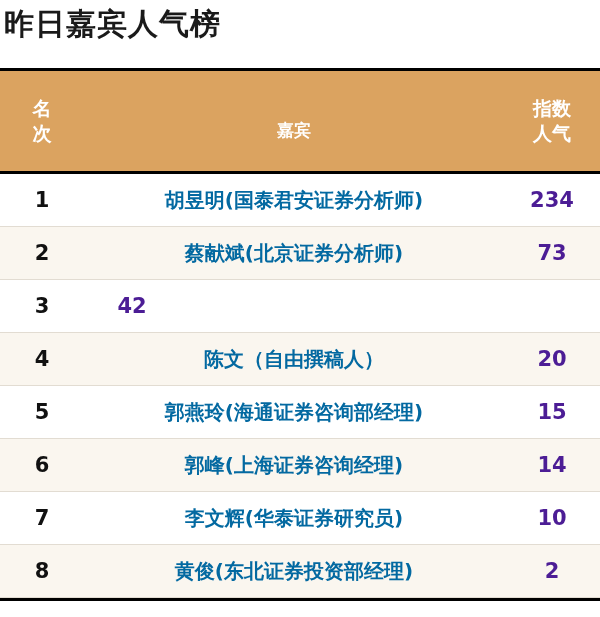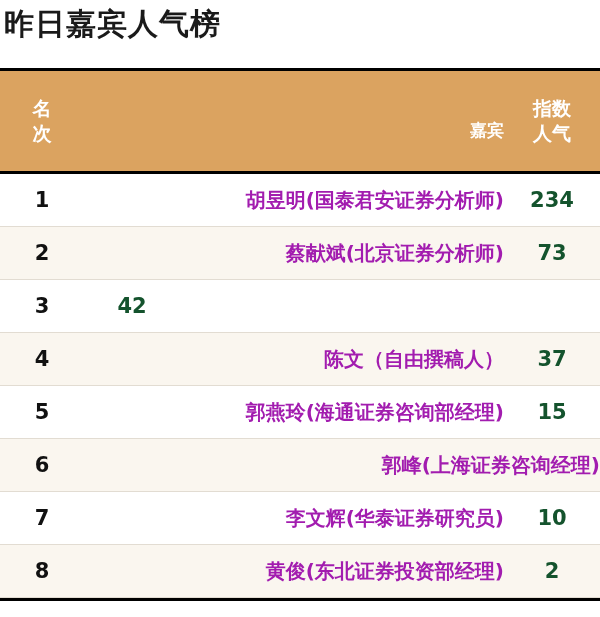--- a/index.html
+++ b/index.html
@@ -42,21 +42,21 @@
     color: #ffffff;
     font-weight: bold;
   }
   .col-rank {
     width: 84px;
     flex: 0 0 84px;
     text-align: center;
   }
   .col-guest {
     flex: 1 1 auto;
-    text-align: right;
+    text-align: center;
   }
   .col-score {
     width: 96px;
     flex: 0 0 96px;
     text-align: center;
   }
   .header-row .col-rank,
   .header-row .col-score {
     font-size: 19px;
     line-height: 25px;
@@ -86,27 +86,27 @@
     background: #ffffff;
   }
   .row .col-rank {
     font-size: 21px;
     font-weight: bold;
     color: #111111;
   }
   .row .col-guest {
     font-size: 20px;
     font-weight: bold;
-    color: #a21caf;
+    color: #0369a1;
     letter-spacing: 0px;
   }
   .row .col-score {
     font-size: 21px;
     font-weight: bold;
-    color: #14532d;
+    color: #4c1d95;
   }
   .rule-bottom {
     height: 3px;
     background: #000000;
   }
 </style>
 </head>
 <body>
 
 <div class="page">
@@ -142,32 +142,33 @@
   </div>
 
   <div class="row plain">
     <div class="col-rank">3</div>
     <div class="col-score">42</div>
   </div>
 
   <div class="row alt">
     <div class="col-rank">4</div>
     <div class="col-guest">陈文（自由撰稿人）</div>
-    <div class="col-score">37</div>
+    <div class="col-score">20</div>
   </div>
 
   <div class="row plain">
     <div class="col-rank">5</div>
     <div class="col-guest">郭燕玲(海通证券咨询部经理)</div>
     <div class="col-score">15</div>
   </div>
 
   <div class="row alt">
     <div class="col-rank">6</div>
     <div class="col-guest">郭峰(上海证券咨询经理)</div>
+    <div class="col-score">14</div>
   </div>
 
   <div class="row plain">
     <div class="col-rank">7</div>
     <div class="col-guest">李文辉(华泰证券研究员)</div>
     <div class="col-score">10</div>
   </div>
 
   <div class="row alt">
     <div class="col-rank">8</div>

